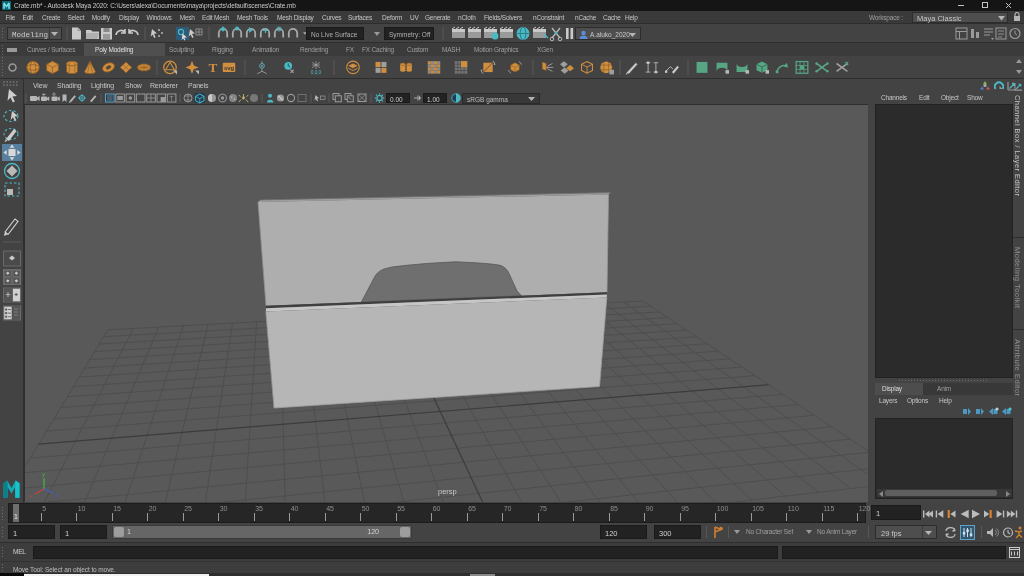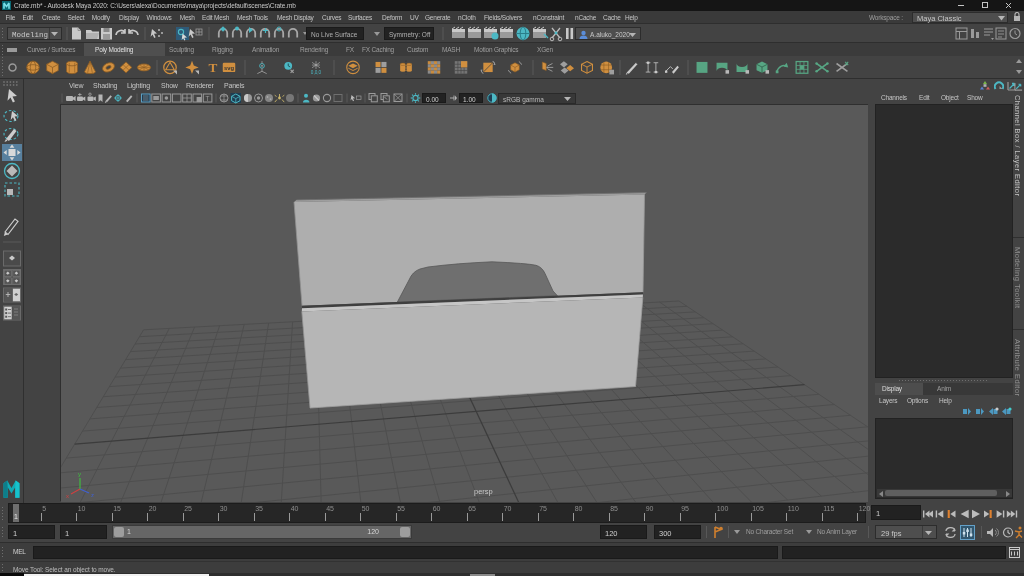--- a/index.html
+++ b/index.html
@@ -495,21 +495,21 @@
           <path d="M14 230 h4 M14 233 h4 M14 236 h4" stroke="#888" stroke-width="0.8"></path>
         </g>
         <g transform="translate(3.5,401) scale(0.84)">
 <path d="M0 21 V4 L4.5 0.5 L9.5 9.5 L14.5 0.5 L19 4 V21 H14 V8.5 L9.5 16 L5 8.5 V21 Z" fill="#12aab4"></path>
 <path d="M0 21 V4 L4.5 0.5 L5 8.5 V21 Z" fill="#0d7e8a"></path>
 <path d="M14.5 0.5 L19 4 V21 H14 V8.5 Z" fill="#16c2cc"></path>
 </g>
       </svg>
     </div>
 
-<div class="abs" style="left:24px;top:79px;width:844px;height:424px;background:#434343;margin-left:36px;" id="vp">
+<div class="abs" style="left:24px;top:79px;width:844px;height:424px;background:#434343;" id="vp">
   <div class="abs t8" style="left:9px;top:3px;">View</div>
   <div class="abs t8" style="left:33px;top:3px;">Shading</div>
   <div class="abs t8" style="left:67px;top:3px;">Lighting</div>
   <div class="abs t8" style="left:101px;top:3px;">Show</div>
   <div class="abs t8" style="left:126px;top:3px;">Renderer</div>
   <div class="abs t8" style="left:164px;top:3px;">Panels</div>
   <div class="abs" id="vptools" style="left:0;top:13px;width:844px;height:12px;">
         <svg class="abs" style="left:0;top:0" width="844" height="12" viewBox="0 0 844 12">
           <line x1="2" y1="1.5" x2="2" y2="10.5" stroke="#5a5a5a"></line>
           <g fill="#b5b5b5">

